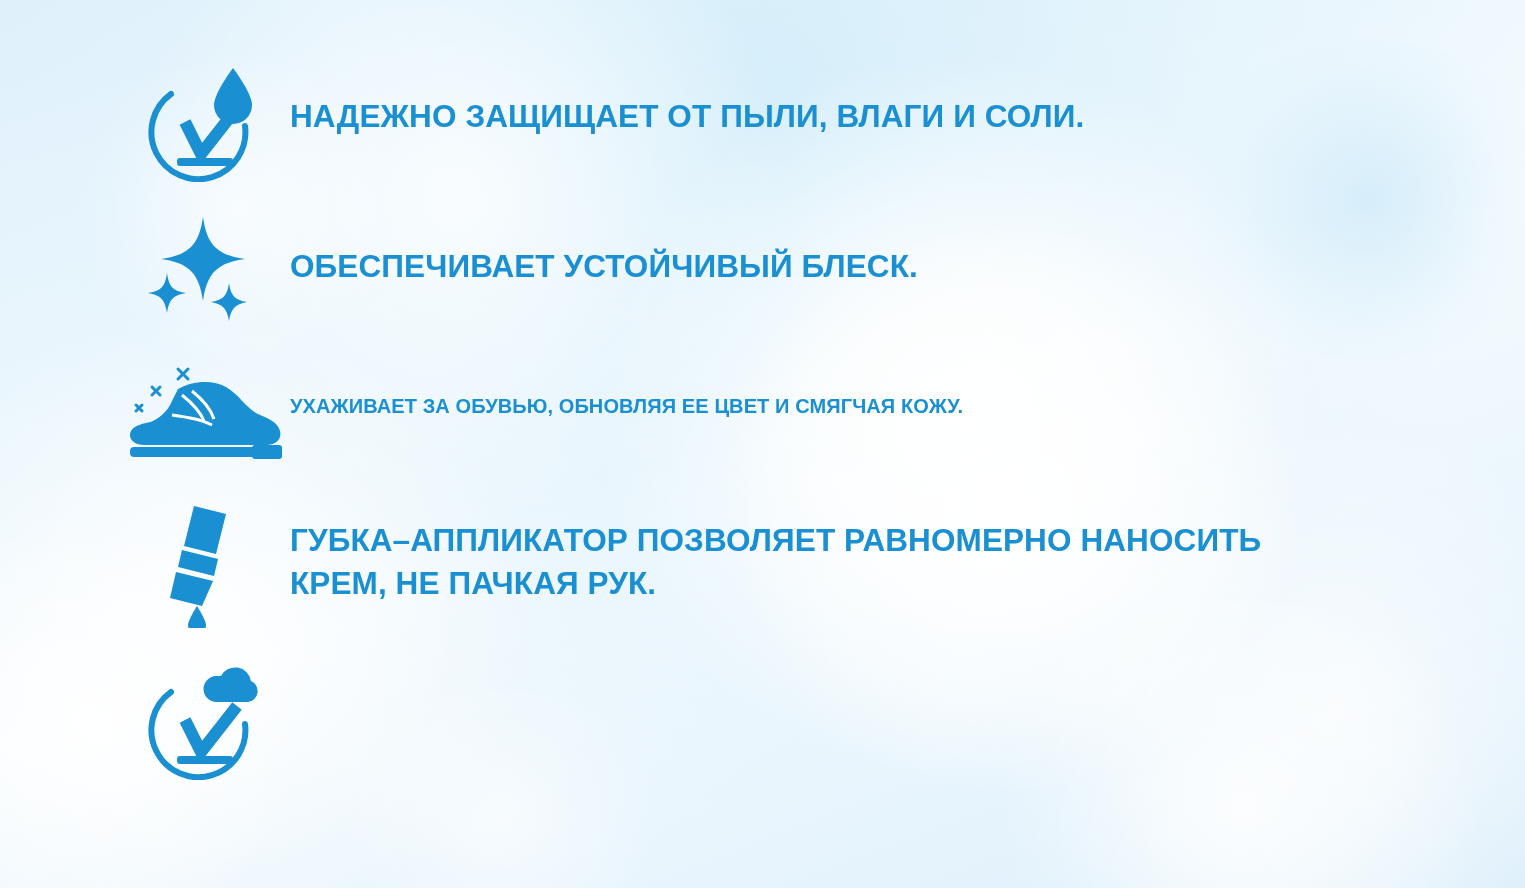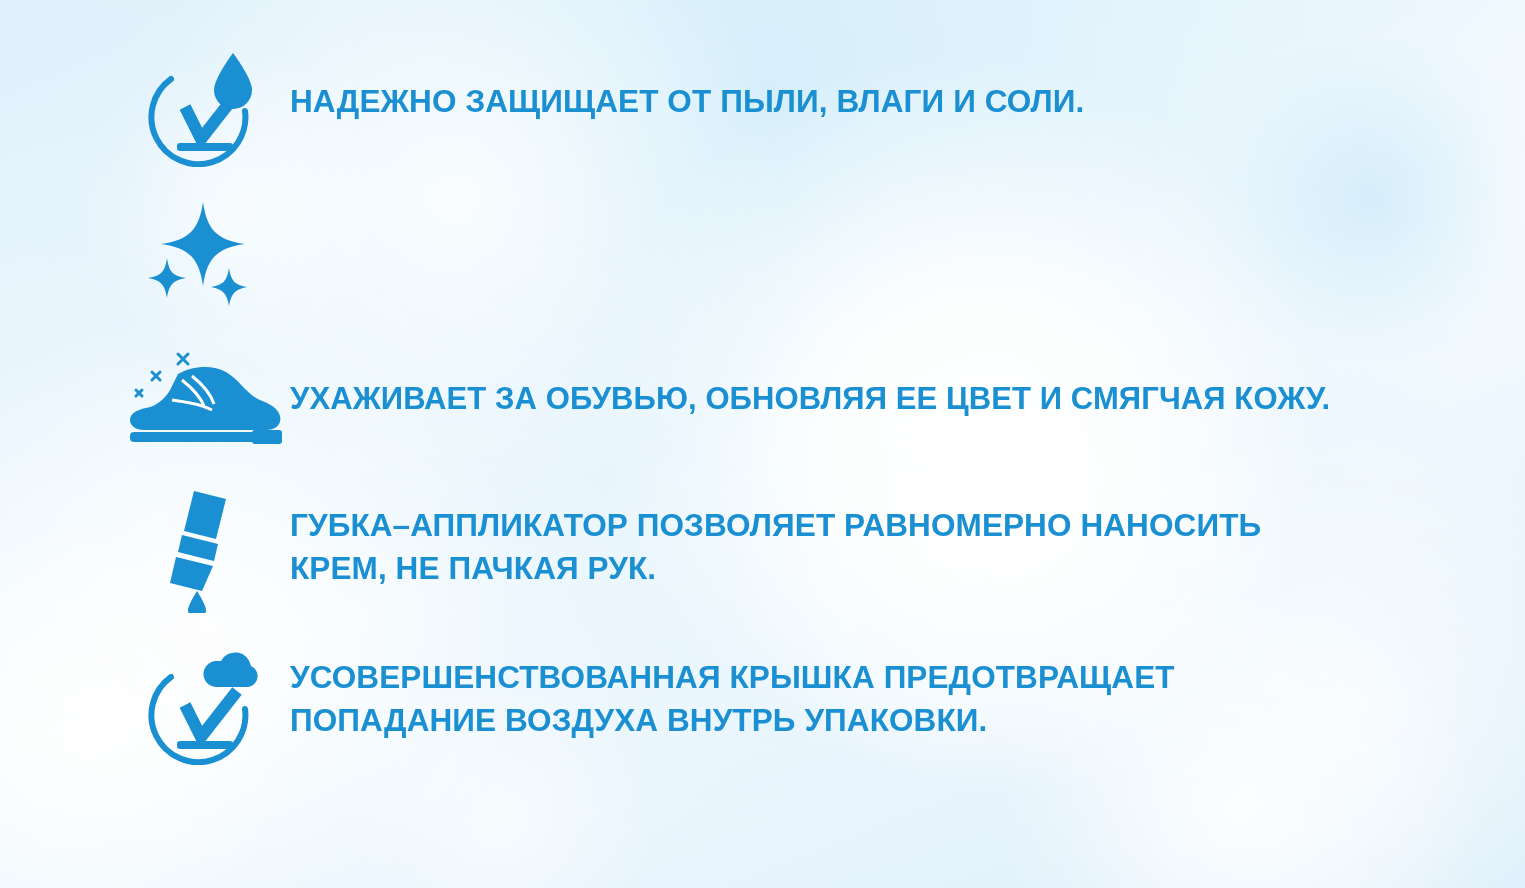--- a/index.html
+++ b/index.html
@@ -34,21 +34,21 @@
   .b1 { left: -120px; top: 520px; width: 420px; height: 420px; background: radial-gradient(circle, rgba(255,255,255,0.85) 0%, rgba(255,255,255,0.25) 55%, rgba(255,255,255,0) 72%); }
   .b2 { left: 980px; top: 600px; width: 520px; height: 420px; background: radial-gradient(circle, rgba(255,255,255,0.8) 0%, rgba(255,255,255,0.2) 55%, rgba(255,255,255,0) 73%); }
   .b3 { left: 700px; top: 230px; width: 620px; height: 560px; background: radial-gradient(circle, rgba(255,255,255,0.95) 0%, rgba(255,255,255,0.35) 50%, rgba(255,255,255,0) 70%); }
   .b4 { left: 60px; top: 60px; width: 360px; height: 300px; background: radial-gradient(circle, rgba(255,255,255,0.6) 0%, rgba(255,255,255,0.12) 55%, rgba(255,255,255,0) 72%); }
   .b5 { left: 1180px; top: 40px; width: 380px; height: 320px; background: radial-gradient(circle, rgba(205,234,249,0.75) 0%, rgba(222,241,252,0.2) 55%, rgba(255,255,255,0) 74%); }
   .b6 { left: 330px; top: 690px; width: 340px; height: 260px; background: radial-gradient(circle, rgba(255,255,255,0.55) 0%, rgba(255,255,255,0.12) 55%, rgba(255,255,255,0) 74%); }
 
   #features {
     position: relative;
     z-index: 2;
-    padding: 36px 30px 0 120px;
+    padding: 51px 30px 0 120px;
   }
   .feature {
     display: flex;
     align-items: flex-start;
     margin-bottom: 18px;
   }
   .feature .icon-wrap {
     flex: 0 0 170px;
     height: 128px;
     display: flex;
@@ -65,21 +65,21 @@
     padding-top: 0;
     text-transform: uppercase;
     white-space: pre-line;
   }
   .f1 { margin-top: 6px; }
   .f1 .text { margin-top: 38px; }
   .f2 { margin-top: 22px; }
   .f2 .text { margin-top: 38px; }
   .f3 { margin-top: 16px; }
   .f3 .text { margin-top: 40px; }
-  .f3 .text { font-size: 31px; }
+  .f3 .text { font-size: 20px; }
   .f4 { margin-top: 20px; }
   .f4 .text { margin-top: 18px; }
   .f5 { margin-top: 26px; }
   .f5 .text { margin-top: 16px; }
   svg { display: block; }
 </style>
 </head>
 <body>
 
 <div id="page">
@@ -107,20 +107,21 @@
     </div>
 
     <div class="feature f2">
       <div class="icon-wrap">
         <svg width="128" height="120" viewBox="0 0 128 120">
           <path d="M62 6 C66 34 76 44 104 48 C76 52 66 62 62 90 C58 62 48 52 20 48 C48 44 58 34 62 6 Z" fill="#1a8fd1"></path>
           <path d="M26 62 C28 76 32 80 45 82 C32 84 28 89 26 102 C24 89 20 84 7 82 C20 80 24 76 26 62 Z" fill="#1a8fd1"></path>
           <path d="M88 72 C90 85 94 89 106 91 C94 93 90 98 88 110 C86 98 82 93 70 91 C82 89 86 85 88 72 Z" fill="#1a8fd1"></path>
         </svg>
       </div>
+      <div class="text">Обеспечивает устойчивый блеск.</div>
     </div>
 
     <div class="feature f3">
       <div class="icon-wrap">
         <svg width="170" height="116" viewBox="0 0 170 116">
           <g fill="#1a8fd1">
             <path d="M58 30 C72 22 92 20 106 28 C120 36 126 50 140 56 C150 60 158 64 160 72 C162 80 156 86 146 86 L24 86 C16 86 10 82 10 76 C10 70 16 66 26 64 C38 62 48 52 52 42 Z"></path>
             <rect x="10" y="88" width="152" height="10" rx="4"></rect>
             <rect x="132" y="86" width="30" height="14" rx="3"></rect>
           </g>
@@ -158,18 +159,16 @@
       <div class="icon-wrap">
         <svg width="128" height="122" viewBox="0 0 128 122">
           <g fill="none" stroke="#1a8fd1" stroke-width="6">
             <path d="M30 34 A47 47 0 1 0 104 66" stroke-linecap="round"></path>
           </g>
           <path d="M80 18 a16 16 0 0 1 30 5 a11 11 0 0 1 -3 21 l-31 0 a13 13 0 0 1 -1 -26 Z" fill="#1a8fd1"></path>
           <path d="M44 62 L60 94 L96 48" fill="none" stroke="#1a8fd1" stroke-width="12" stroke-linecap="butt" stroke-linejoin="miter"></path>
           <rect x="36" y="98" width="56" height="8" rx="3" fill="#1a8fd1"></rect>
         </svg>
       </div>
-      <div class="text">Усовершенствованная крышка предотвращает
-попадание воздуха внутрь упаковки.</div>
     </div>
 
   </div>
 </div>
 
 </body></html>

